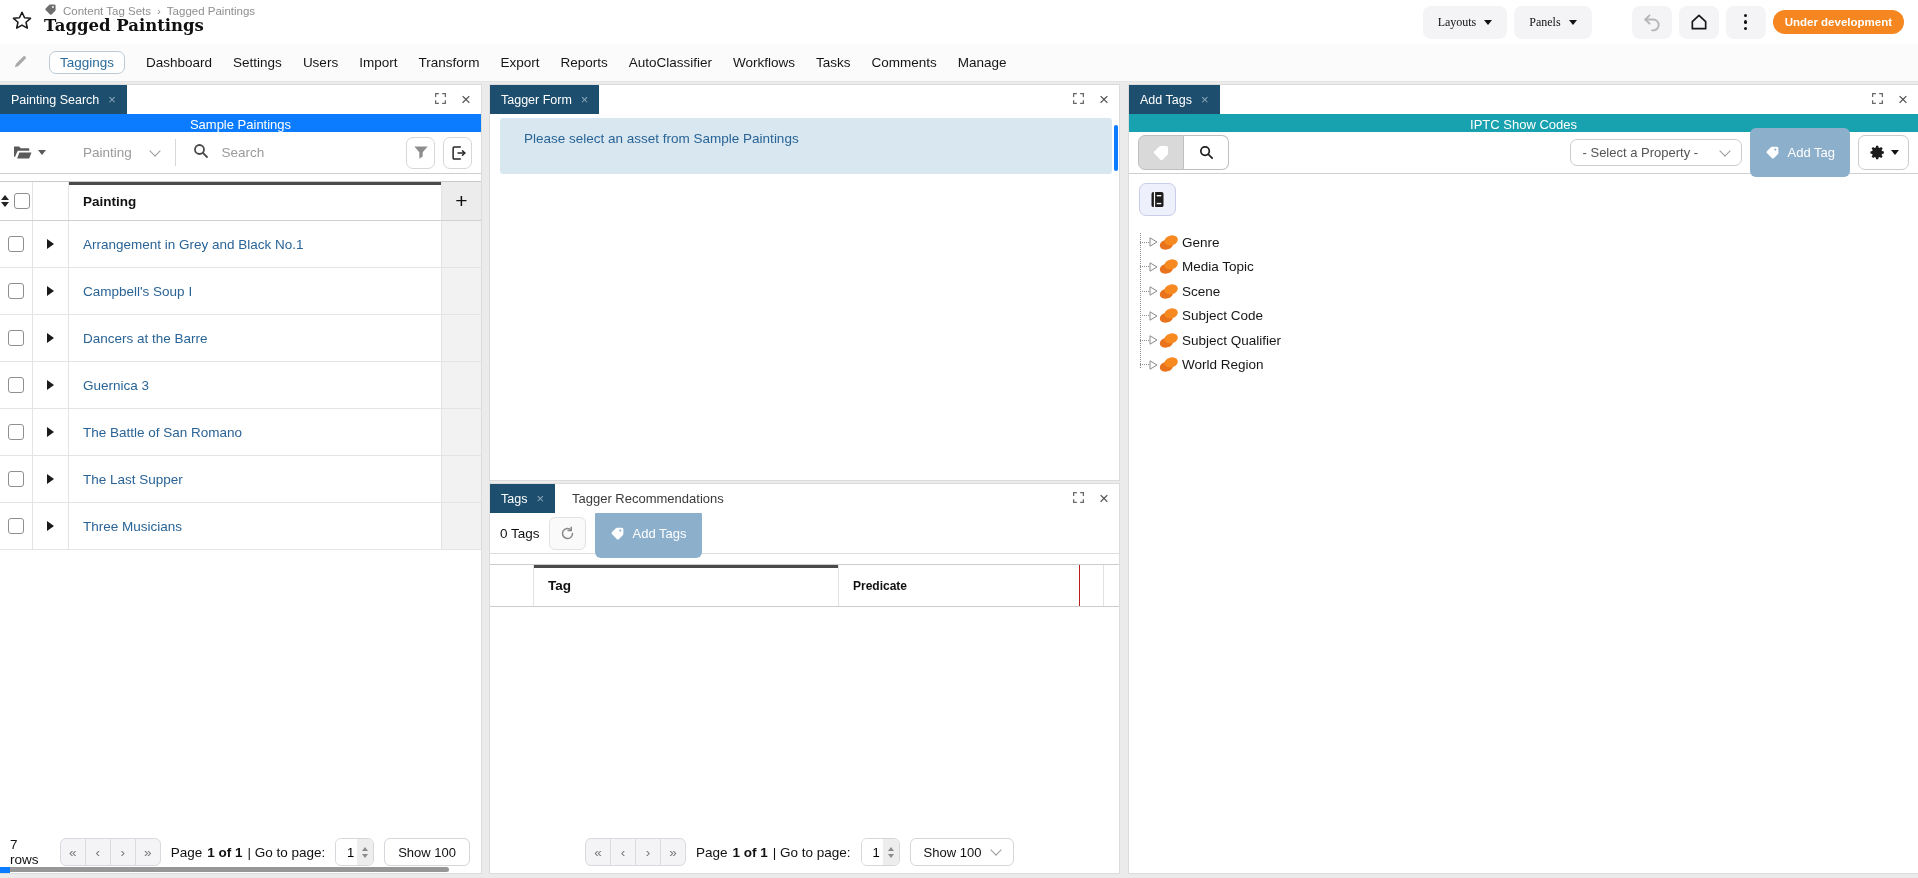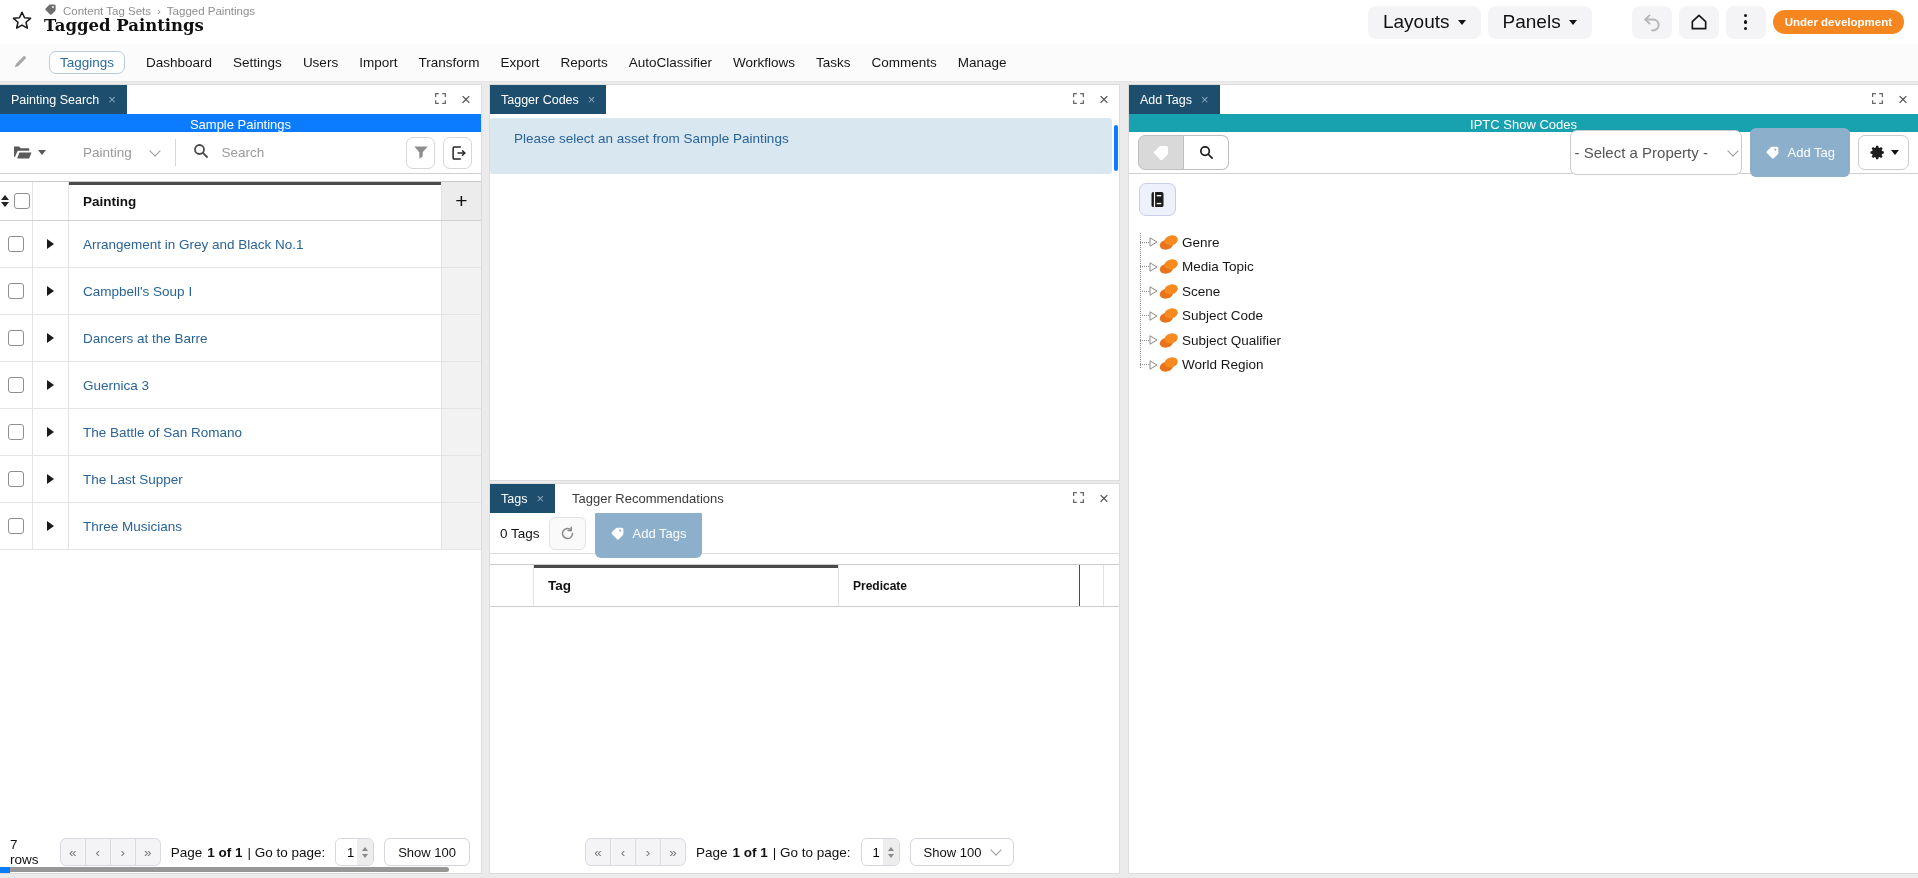--- a/index.html
+++ b/index.html
@@ -5,21 +5,21 @@
   * { box-sizing: border-box; margin: 0; padding: 0; }
   html,body { width:1918px; height:878px; }
   body { font-family:"Liberation Sans",sans-serif; background:#ebebeb; position:relative; overflow:hidden; color:#111; }
 
   
   .topbar { position:absolute; top:0; left:0; right:0; height:44px; background:#fff; }
   .star { position:absolute; left:11px; top:10px; cursor:pointer; }
   .crumb { position:absolute; left:44px; top:3px; display:flex; align-items:center; gap:6px; font-size:11.5px; color:#8f8f8f; }
   .page-title { position:absolute; left:44px; top:16px; font-family:"DejaVu Serif",serif; font-weight:bold; font-size:16.5px; color:#101010; }
   .top-actions { position:absolute; right:14px; top:5px; height:34px; display:flex; align-items:center; gap:7px; }
-  .tbtn { display:flex; align-items:center; gap:8px; background:#f4f4f6; border:none; border-radius:8px; height:33px; padding:0 15px; font-size:19px; color:#111; cursor:pointer; font-family:Liberation Sans, sans-serif;text-align:right; }
+  .tbtn { display:flex; align-items:center; gap:8px; background:#f4f4f6; border:none; border-radius:8px; height:33px; padding:0 15px; font-size:12px; color:#111; cursor:pointer; font-family:Liberation Serif, serif;text-align:right; }
   .tbtn.iconbtn { width:40px; padding:0; justify-content:center; }
   .top-spacer { width:26px; }
   .caret { width:0; height:0; border-left:4.5px solid transparent; border-right:4.5px solid transparent; border-top:5.5px solid #141414; }
   .badge { background:#f6861f; color:#fff; font-weight:bold; font-size:11.5px; border-radius:999px; padding:6px 12px; }
   .dots { display:flex; flex-direction:column; gap:3px; align-items:center; }
   .dots i { width:3.5px; height:3.5px; border-radius:50%; background:#141414; }
 
   
   .navbar { position:absolute; top:44px; left:0; right:0; height:38px; background:#fbfbfb; border-bottom:1px solid #e4e4e4; display:flex; align-items:center; gap:21px; padding:0 13px; font-size:13.5px; }
   .nav-item { cursor:pointer; color:#161616; white-space:nowrap; }
@@ -86,21 +86,21 @@
   .spin { display:flex; align-items:stretch; border:1px solid #d6d6dc; border-radius:6px; height:28px; overflow:hidden; background:#fff; }
   .spin input { width:21px; border:none; outline:none; text-align:right; font-size:13px; font-family:inherit; padding-right:3px; }
   .arrows { width:16px; background:#ededed; display:flex; flex-direction:column; align-items:center; justify-content:center; gap:3px; cursor:pointer; }
   .arrows .tu { border-left-width:3.5px; border-right-width:3.5px; border-bottom:4px solid #8a8a8a; }
   .arrows .td { border-left-width:3.5px; border-right-width:3.5px; border-top:4px solid #8a8a8a; }
   .show-select { height:28px; border:1px solid #d6d6dc; border-radius:6px; background:#fff; display:flex; align-items:center; gap:11px; padding:0 13px; font-size:13px; cursor:pointer; white-space:nowrap; }
   .hscroll { position:absolute; bottom:1px; left:8px; width:441px; height:5px; background:#979797; border-radius:3px; cursor:pointer; }
   .hscroll-corner { position:absolute; bottom:0; left:0; width:10px; height:6px; background:#0b7cff; }
 
   
-  .infobox { margin:4px 7px 0 0; height:56px; background:#d8e7f0; border-radius:3px; padding:13px 0 0 24px; color:#2a6496; font-size:13.5px; }
+  .infobox { margin:4px 7px 0 10px; height:56px; background:#d8e7f0; border-radius:3px; padding:13px 0 0 24px; color:#2a6496; font-size:13.5px; }
   .vscroll-blue { position:absolute; right:1px; top:40px; width:4px; height:46px; background:#0b7cff; border-radius:2px; cursor:pointer; }
 
   
   .tags-toolbar { height:41px; border-bottom:1px solid #ddd; display:flex; align-items:center; gap:9px; padding:0 10px; }
   .count-label { font-size:13.5px; }
   .refresh-btn { width:37px; height:33px; border:1px solid #e2e2e2; background:#fafafa; border-radius:6px; display:flex; align-items:center; justify-content:center; cursor:pointer; }
   .blue-btn { height:49px; background:#8cafcc; color:#fff; border:none; border-radius:6px; display:flex; align-items:center; gap:8px; padding:0 15px; font-size:13px; cursor:pointer; font-family:inherit; }
   .ttable { margin-top:10px; border-top:1px solid #ccc; }
   .trow-head { display:flex; height:42px; border-bottom:1px solid #ccc; align-items:stretch; }
   .t1 { width:44px; border-right:1px solid #e2e2e2; }
@@ -108,21 +108,21 @@
   .t3 { width:241px; border-right:1px solid #b91c1c; display:flex; align-items:center; padding-left:14px; font-weight:bold; font-size:12px; }
   .t4 { width:24px; border-right:1px solid #e2e2e2; }
   .pad-left-mid { padding-left:95px; }
 
   
   .at-toolbar { height:42px; border-bottom:1px solid #d0d0d0; display:flex; align-items:center; gap:8px; padding:0 9px; }
   .seg { display:flex; cursor:pointer; }
   .seg-a { width:46px; height:35px; background:#d9d9d9; border:1px solid #bfbfbf; border-radius:7px 0 0 7px; display:flex; align-items:center; justify-content:center; }
   .seg-b { width:45px; height:35px; background:#fff; border:1px solid #bfbfbf; border-left:none; border-radius:0 7px 7px 0; display:flex; align-items:center; justify-content:center; }
   .spacer { flex:1; }
-  .select-prop { width:172px; height:45px; border:1px solid #ccc; border-radius:7px; background:#fff; display:flex; align-items:center; justify-content:space-between; padding:0 4px; color:#555; font-size:15px; cursor:pointer; }
+  .select-prop { width:172px; height:27px; border:1px solid #ccc; border-radius:7px; background:#fff; display:flex; align-items:center; justify-content:space-between; padding:0 12px; color:#555; font-size:13px; cursor:pointer; }
   .gear-btn { width:51px; height:35px; border:1px solid #ccc; border-radius:7px; background:#fff; display:flex; align-items:center; justify-content:center; gap:5px; cursor:pointer; }
   .quick-row { display:flex; align-items:center; gap:9px; padding:9px 10px 5px; }
   .quick-input { width:214px; height:33px; border:1px solid #ccc; border-radius:7px; display:flex; align-items:center; gap:9px; padding:0 10px; }
   .quick-input input { flex:1; border:none; outline:none; font-size:13.5px; font-family:inherit; color:#333; min-width:0; }
   .quick-input input::placeholder { color:#9a9a9a; }
   .book-btn { width:37px; height:33px; background:#eef0fb; border:1px solid #c9cde9; border-radius:7px; display:flex; align-items:center; justify-content:center; cursor:pointer; }
   .tree { position:relative; padding:9px 8px 0 7px; }
   .guide { position:absolute; left:11px; top:12px; height:135px; border-left:1px dotted #8f8f8f; }
   .tree-item { display:flex; align-items:center; height:24.5px; cursor:pointer; position:relative; }
   .twig { width:9px; border-top:1px dotted #8f8f8f; margin-left:4px; }
@@ -372,21 +372,21 @@
         <span>Show 100</span>
       </span>
     </div>
     <div class="hscroll"></div>
     <div class="hscroll-corner"></div>
   </div>
 
   <div class="card" id="card-tagger">
     <div class="tabstrip">
       <div class="ptab">
-        <span>Tagger Codes</span>
+        <span>Tagger Form</span>
         <span class="tab-x">×</span>
       </div>
       <div class="strip-icons">
         <span><svg width="13" height="13" viewBox="0 0 24 24" fill="none" stroke="#6a6a6a" stroke-width="2.4">
               <path d="M9 3H3v6M15 3h6v6M21 15v6h-6M3 15v6h6"></path>
             </svg></span>
         <span class="strip-x">×</span>
       </div>
     </div>
     <div class="infobox">Please select an asset from Sample Paintings</div>

